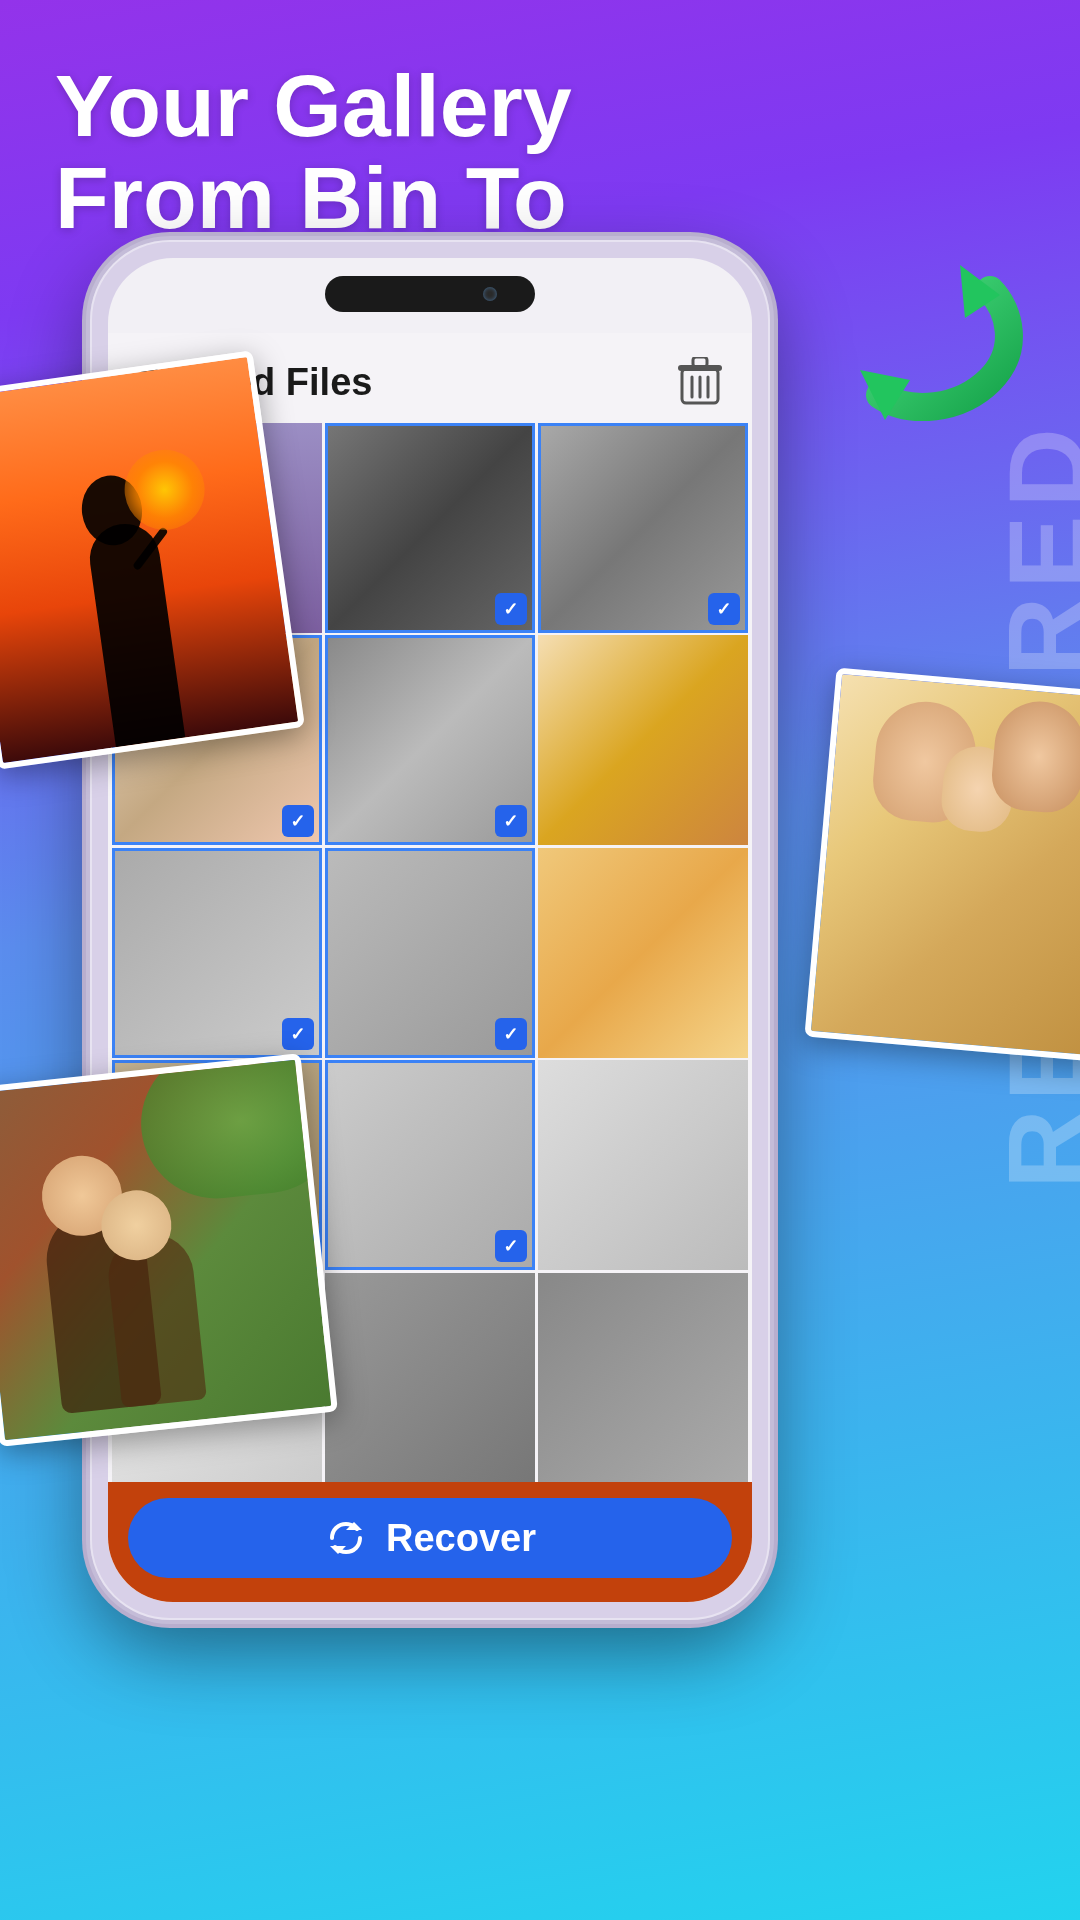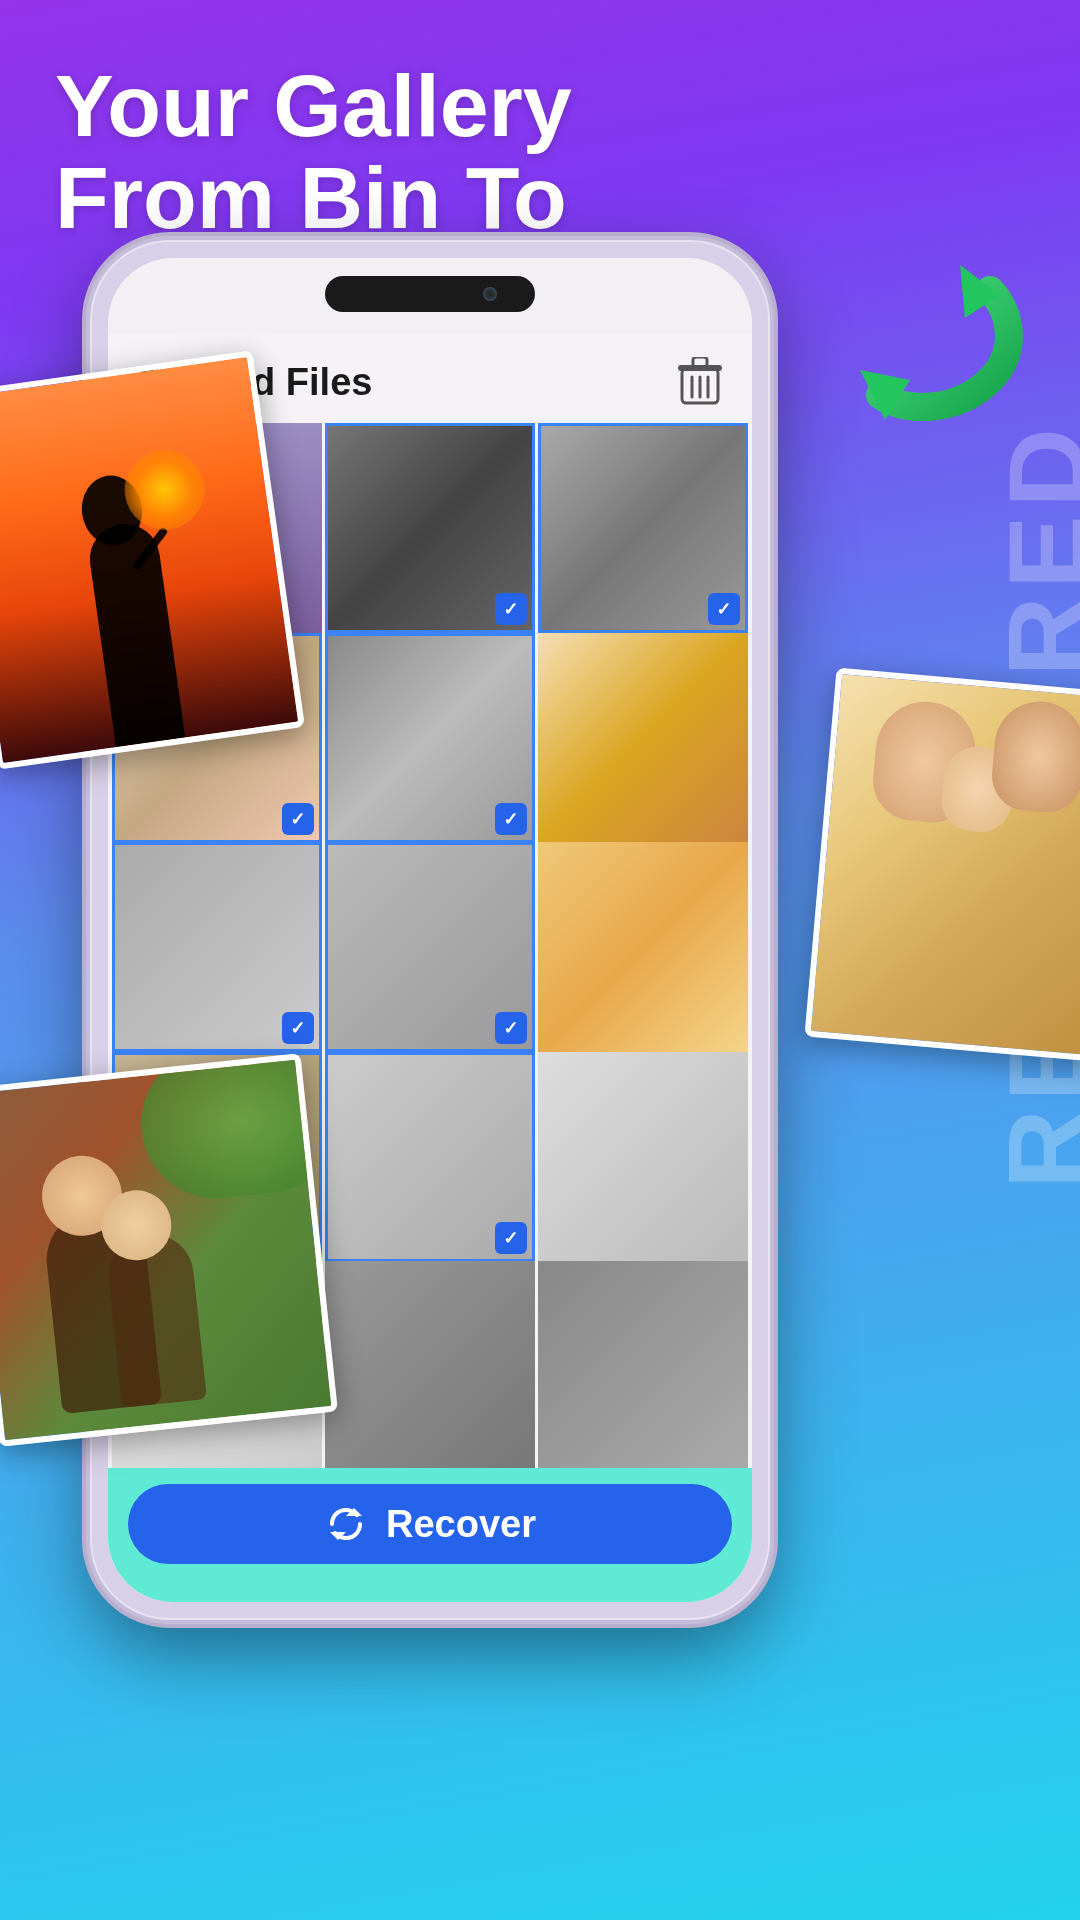--- a/index.html
+++ b/index.html
@@ -180,22 +180,22 @@
     }
 
     
     .photo-cell.selected {
       outline: 3px solid #3B82F6;
       outline-offset: -3px;
     }
 
     
     .recover-bar {
-      padding: 16px 20px 38px;
-      background: #5eead4;
+      padding: 16px 20px 24px;
+      background: #c2410c;
     }
 
     .recover-button {
       width: 100%;
       height: 80px;
       background: #2563EB;
       border-radius: 50px;
       display: flex;
       align-items: center;
       justify-content: center;

